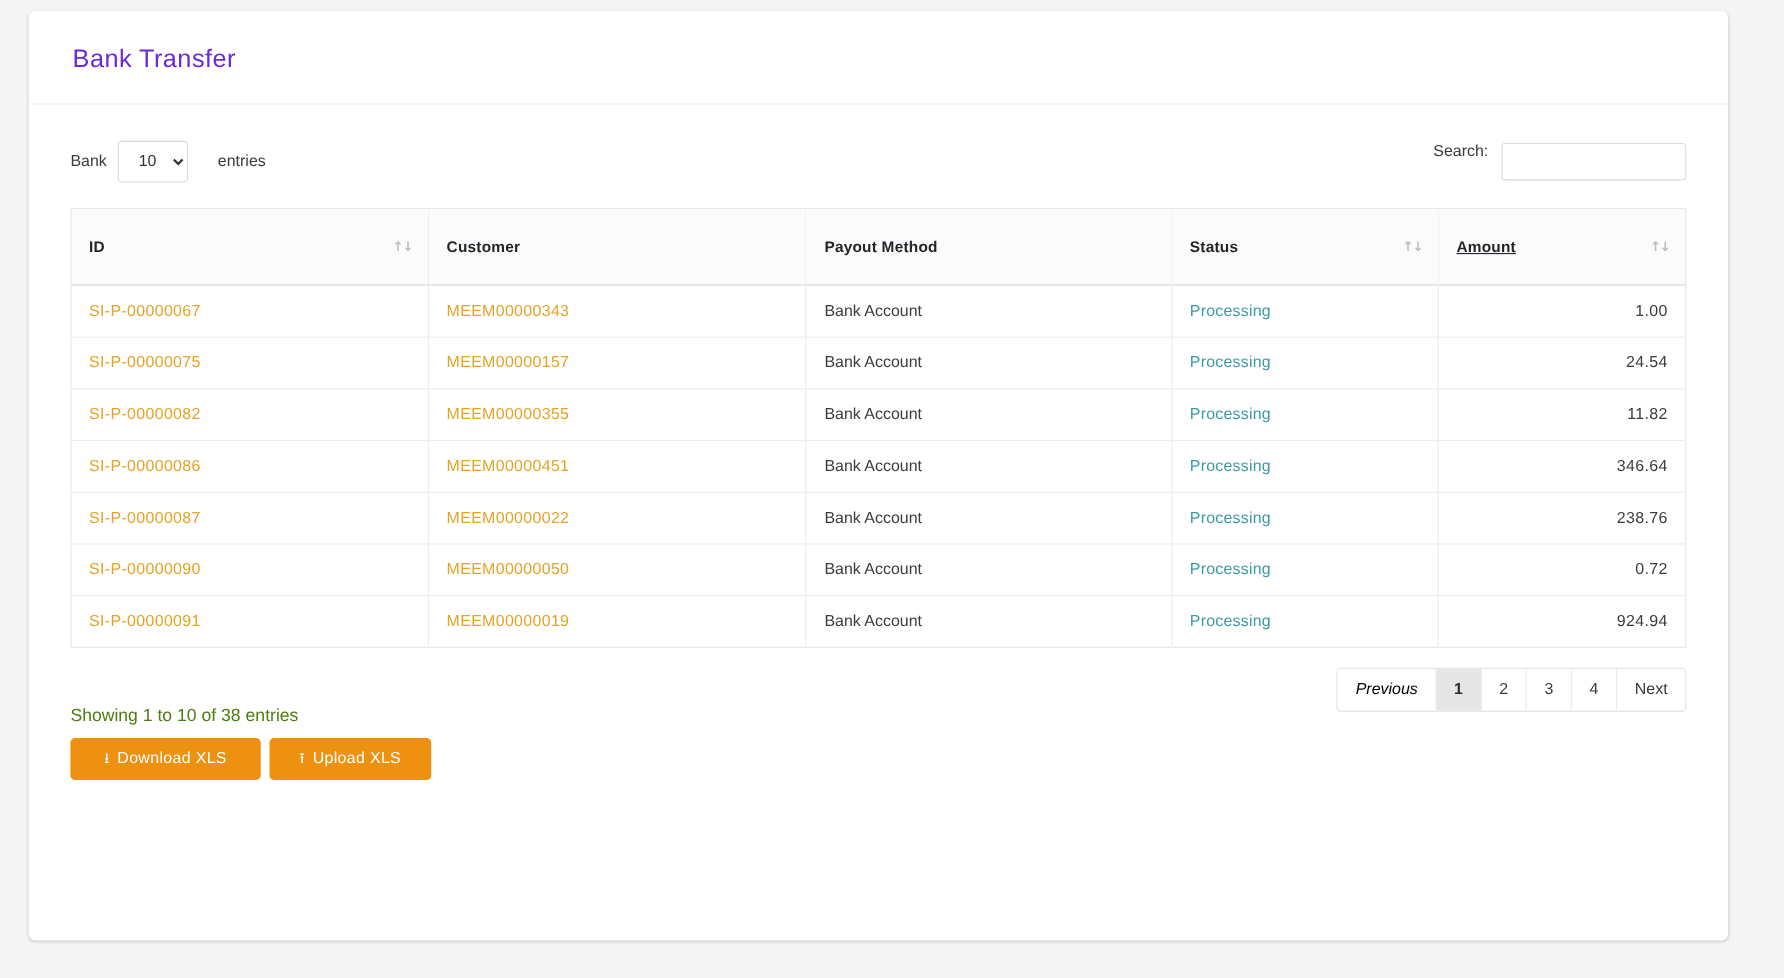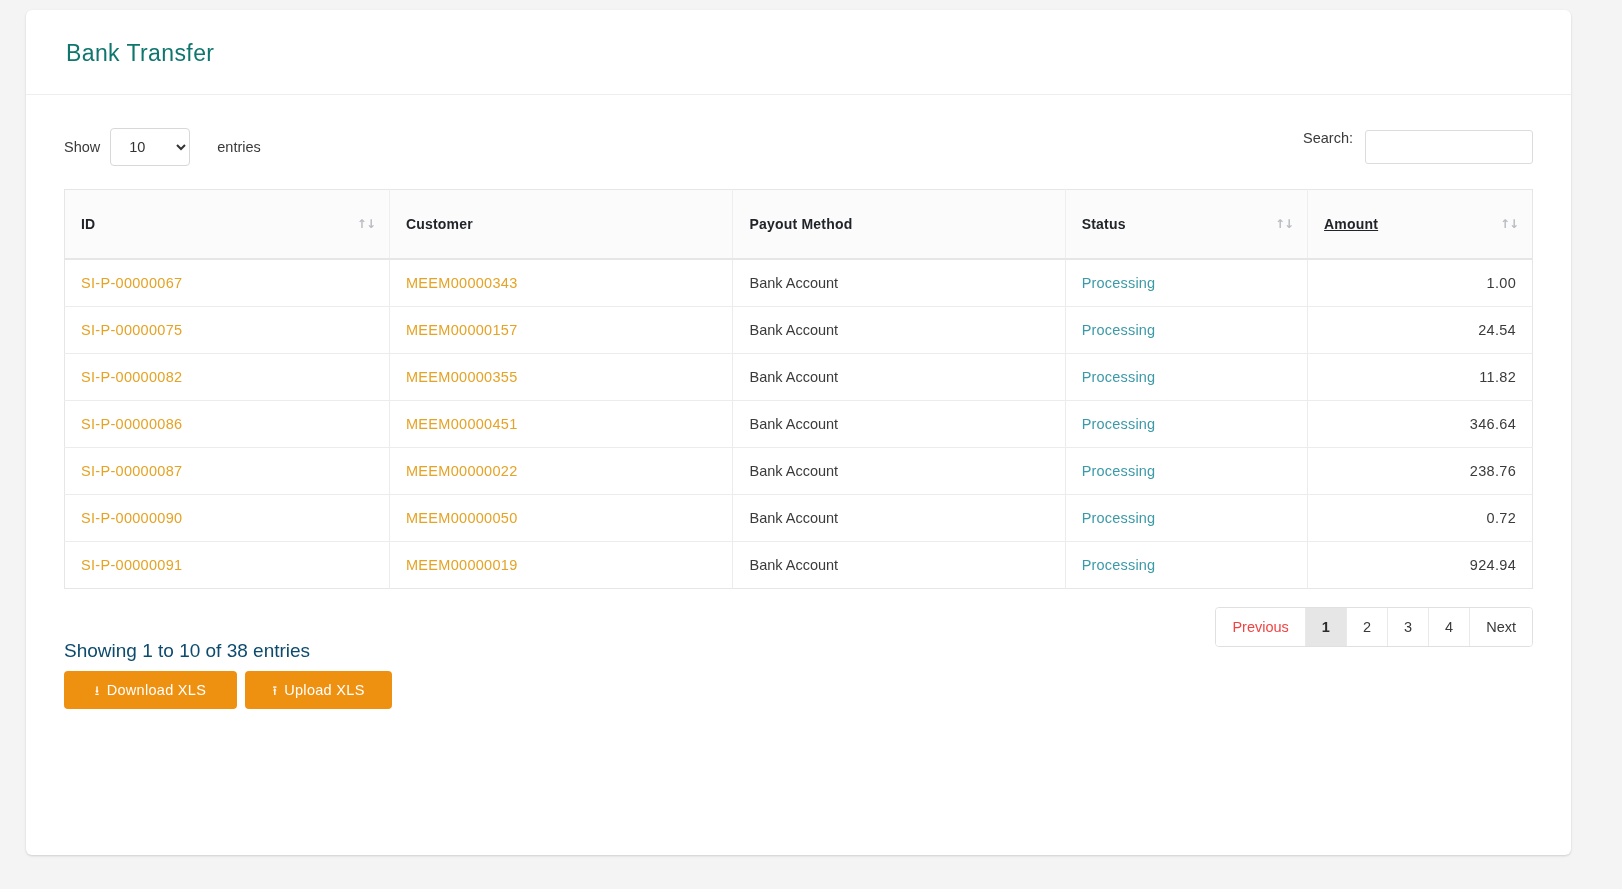--- a/index.html
+++ b/index.html
@@ -30,21 +30,21 @@
   }
 
   .card-header {
     padding: 30px 40px 26px 40px;
     border-bottom: 1px solid #eeeeee;
   }
 
   .card-title {
     font-size: 23px;
     font-weight: 400;
-    color: #0f766e;
+    color: #6d28d9;
     letter-spacing: 0.4px;
     margin: 0;
     line-height: 1.2;
   }
 
   .card-body {
     padding: 32px 38px 0 38px;
   }
 
   
@@ -65,21 +65,21 @@
   .length-control .lbl-after { margin-left: 27px; }
   select.length-select {
     font-family: "Liberation Sans", sans-serif;
     font-size: 14.5px;
     color: #333;
     padding: 8px 8px 8px 14px;
     border: 1px solid #d8d8d8;
     border-radius: 4px;
     background: #ffffff;
     height: 38px;
-    width: 80px;
+    width: 64px;
     outline: none;
   }
   .search-control {
     display: flex;
     align-items: flex-start;
     font-size: 14.5px;
     color: #3a3a3a;
   }
   .search-control .lbl { margin-right: 12px; }
   input.search-input {
@@ -164,22 +164,22 @@
 
   
   .table-footer {
     display: flex;
     align-items: center;
     justify-content: space-between;
     margin-top: 16px;
     height: 44px;
   }
   .showing-info {
-    font-size: 19px;
-    color: #0c4a6e;
+    font-size: 16px;
+    color: #4d7c0f;
     margin-top: 48px;
   }
   .pagination {
     display: flex;
     border: 1px solid #e0e0e0;
     border-radius: 4px;
     overflow: hidden;
     background: #fff;
   }
   .pagination .pg {
@@ -188,21 +188,21 @@
     color: #3a3a3a;
     border-right: 1px solid #e9e9e9;
     min-width: 40px;
     text-align: center;
     cursor: pointer;
     background: #fff;
     line-height: 1.25;
     user-select: none;
   }
   .pagination .pg:last-child { border-right: none; }
-  .pagination .pg.disabled { color: #ef4444; cursor: default; }
+  .pagination .pg.disabled { color: #000000; cursor: default; font-style: italic; }
   .pagination .pg.active { background: #e6e6e6; font-weight: bold; color: #2b2b2b; }
 
   
   .actions {
     display: flex;
     gap: 8px;
     margin-top: 22px;
     padding-bottom: 34px;
   }
   .btn-xls {
@@ -232,21 +232,21 @@
   <div class="card">
 
     <div class="card-header">
       <h1 class="card-title">Bank Transfer</h1>
     </div>
 
     <div class="card-body">
 
       <div class="controls">
         <div class="length-control">
-          <span class="lbl">Show</span>
+          <span class="lbl">Bank</span>
           <select class="length-select">
             <option>10</option>
             <option>25</option>
             <option>50</option>
             <option>100</option>
           </select>
           <span class="lbl-after">entries</span>
         </div>
 
         <div class="search-control">

